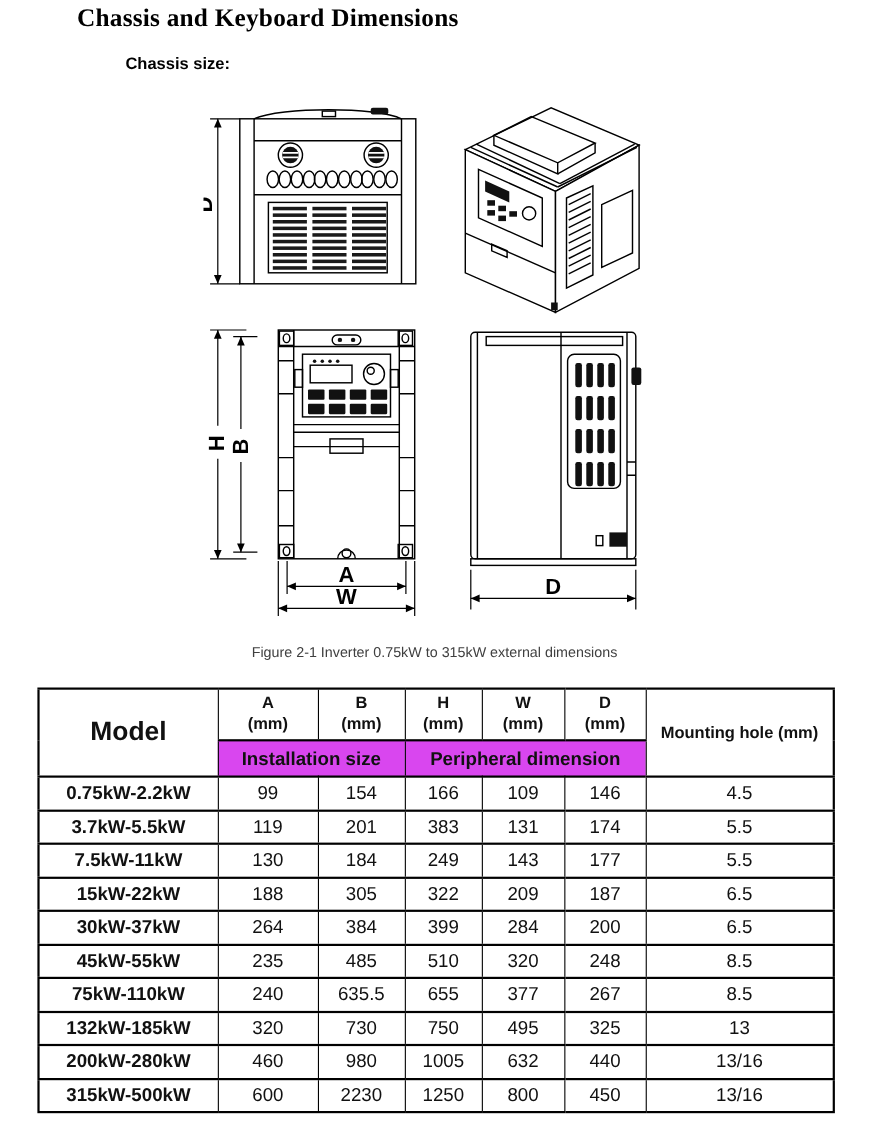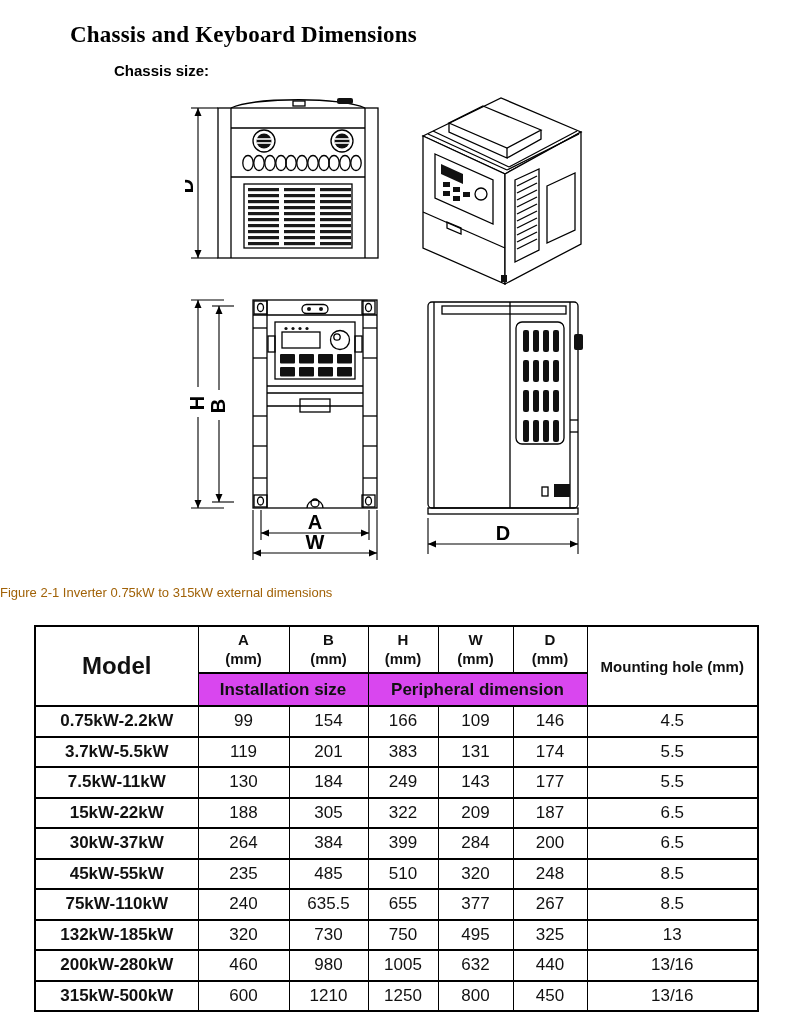--- a/index.html
+++ b/index.html
@@ -1,26 +1,26 @@
 <!DOCTYPE html>
 <html><head>
 <meta charset="utf-8">
 <style>
   html,body { margin:0; padding:0; background:#ffffff; }
   .page {
     position:relative; width:790px; height:1031px; background:#fff;
     font-family:"Liberation Sans", sans-serif; color:#111; overflow:hidden;
   }
   .title {
-    position:absolute; left:70px; top:22px;
+    position:absolute; left:70px; top:4px;
     font-family:"Liberation Serif", serif; font-size:23px; font-weight:700; color:#000;
     letter-spacing:.2px;
   }
-  .subtitle { position:absolute; left:114px; top:62px; font-size:15px; font-weight:700; color:#000; }
-  .caption { position:absolute; left:0; top:585px; width:100%; text-align:left; font-size:13px; color:#a16207; }
+  .subtitle { position:absolute; left:114px; top:50px; font-size:15px; font-weight:700; color:#000; }
+  .caption { position:absolute; left:0; top:585px; width:100%; text-align:center; font-size:13px; color:#404040; }
 
   .figure-area { position:absolute; left:0; top:78px; width:790px; height:500px; }
   .figure-area svg { position:absolute; }
   svg { shape-rendering:geometricPrecision; }
   .ln   { stroke:#000; fill:none; stroke-width:1.3; }
   .fillw{ fill:#fff; stroke:#000; stroke-width:1.3; }
   .dk   { fill:#111; stroke:none; }
   .dim  { stroke:#000; stroke-width:1.1; fill:none; }
   .dimlabel { font-family:"Liberation Sans", sans-serif; font-size:20px; font-weight:700; fill:#000; }
 
@@ -459,21 +459,21 @@
       <td class="num-cell">460</td>
       <td class="num-cell">980</td>
       <td class="num-cell">1005</td>
       <td class="num-cell">632</td>
       <td class="num-cell">440</td>
       <td class="num-cell">13/16</td>
     </tr>
     <tr class="data-row">
       <td class="model-cell">315kW-500kW</td>
       <td class="num-cell">600</td>
-      <td class="num-cell">1210</td>
+      <td class="num-cell">2230</td>
       <td class="num-cell">1250</td>
       <td class="num-cell">800</td>
       <td class="num-cell">450</td>
       <td class="num-cell">13/16</td>
     </tr>
   </tbody>
     </table>
 </div>
 
 </body></html>

